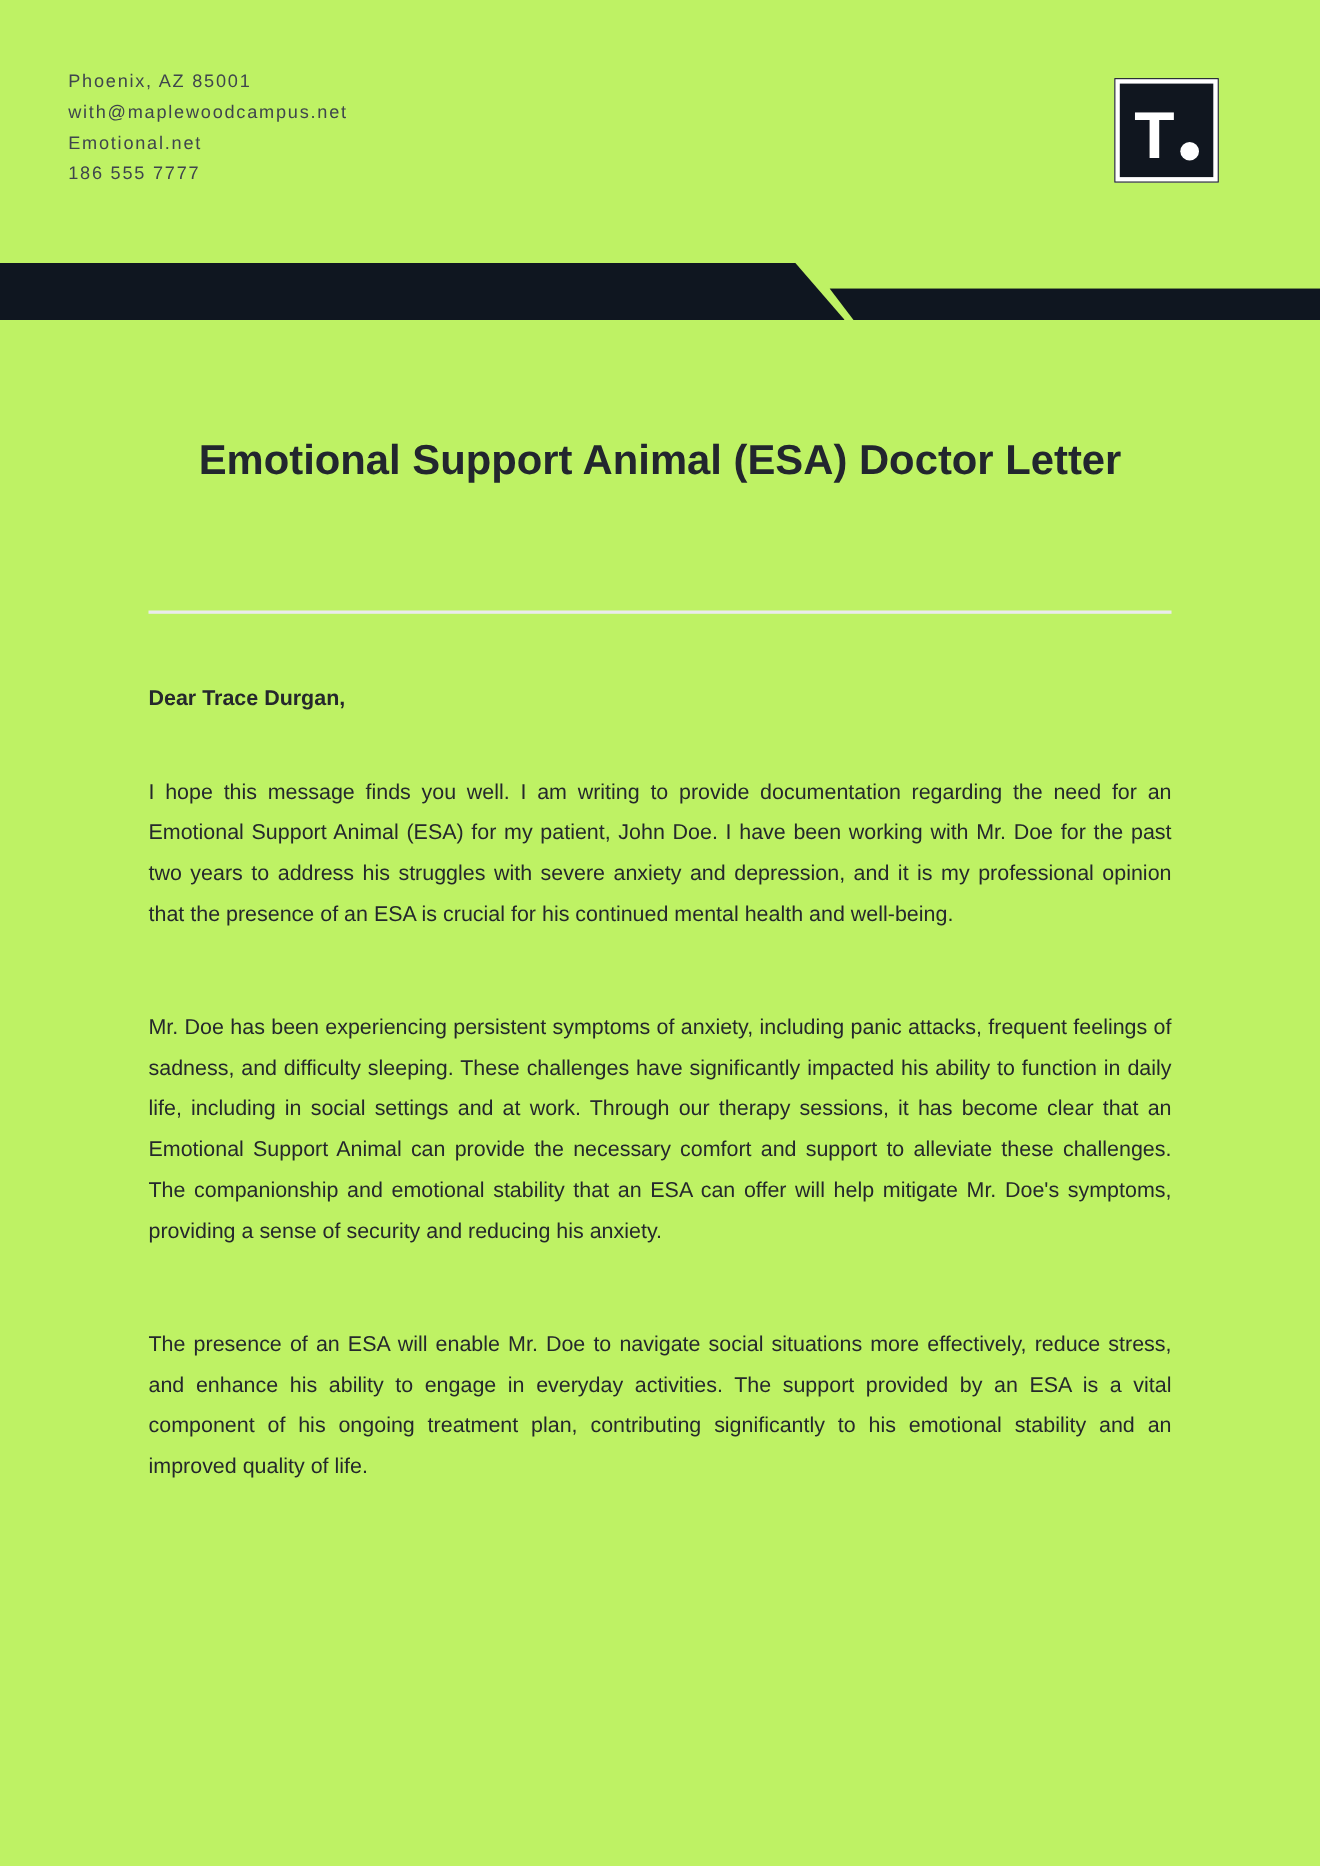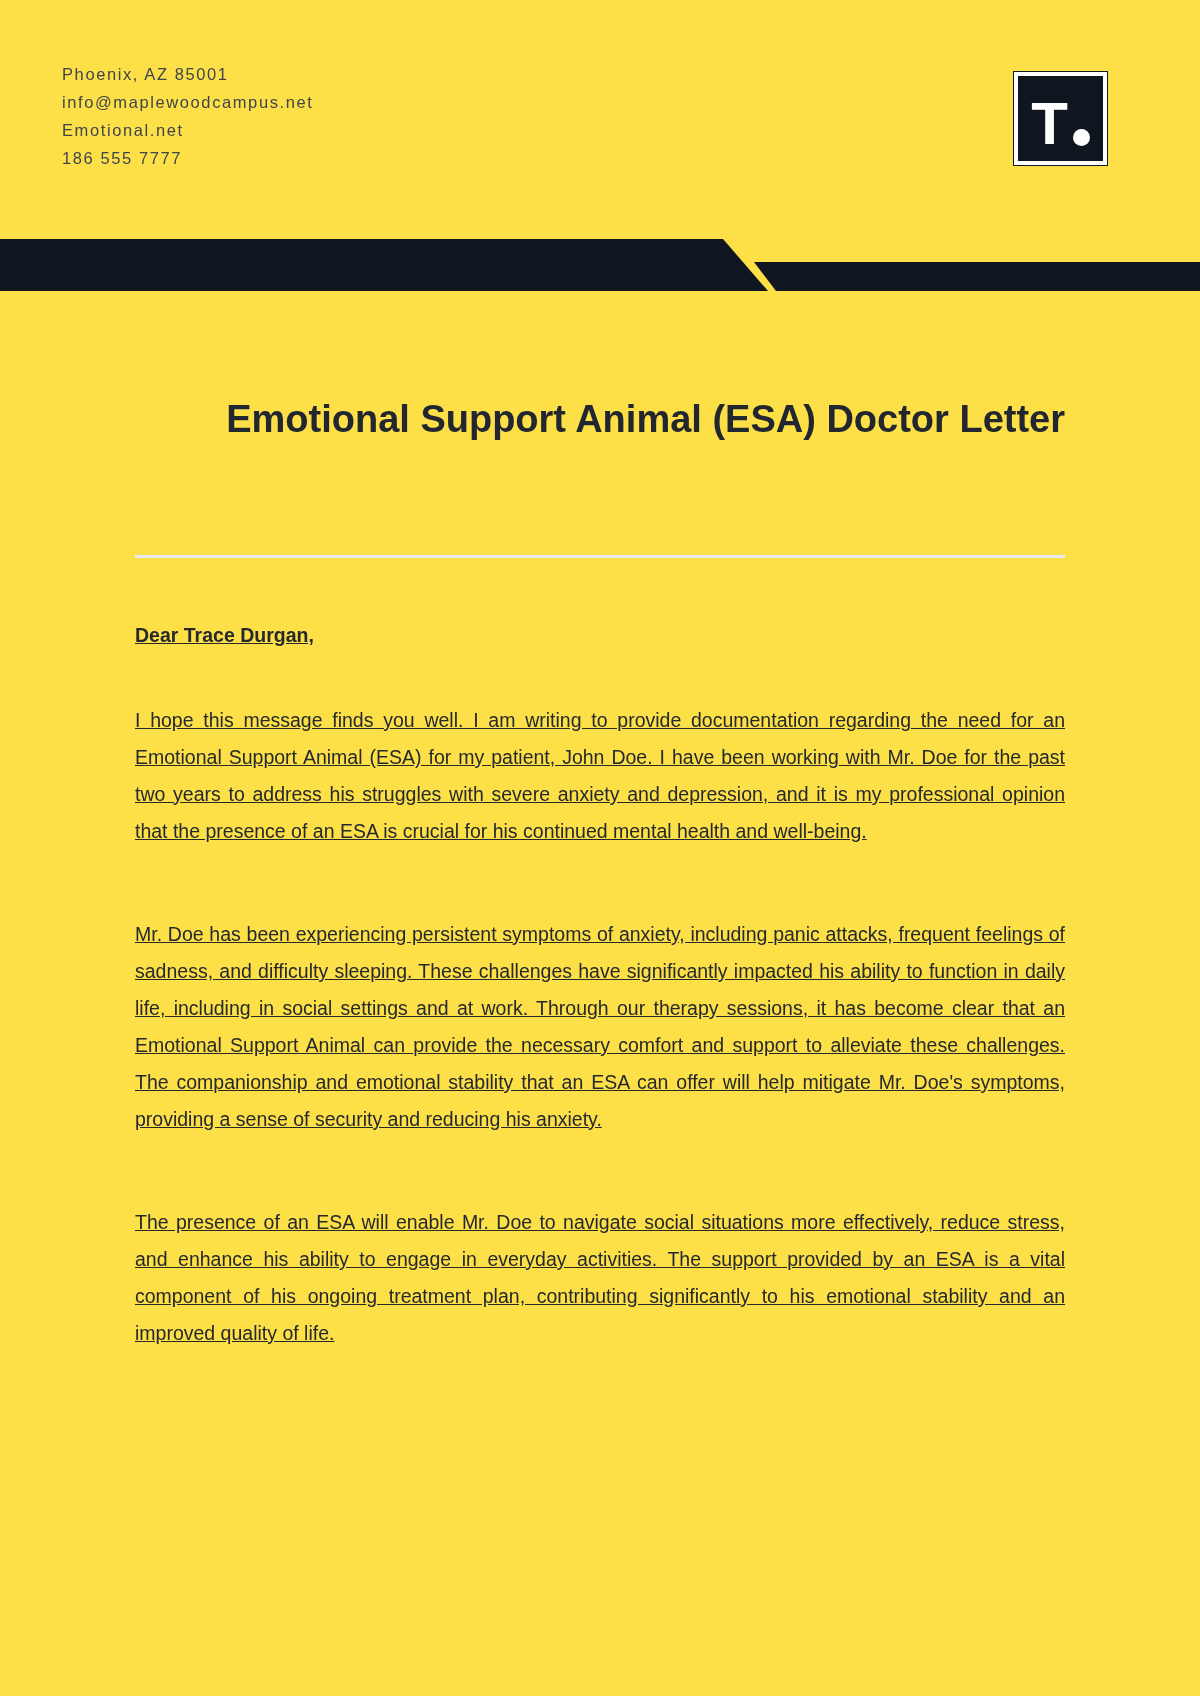--- a/index.html
+++ b/index.html
@@ -1,21 +1,21 @@
 <!DOCTYPE html>
 <html><head>
 <meta charset="utf-8">
 <style>
   * { margin: 0; padding: 0; box-sizing: border-box; }
   html, body { background: #ffffff; }
   .page {
     position: relative;
     width: 1200px;
     height: 1696px;
-    background: #fde047;
+    background: #bef264;
     overflow: hidden;
     font-family: "Liberation Sans", sans-serif;
   }
 
   
   .contact {
     position: absolute;
     left: 62px;
     top: 60px;
     color: #3f454d;
@@ -80,21 +80,21 @@
     background: #0f1620;
     clip-path: polygon(0 0, 100% 0, 100% 100%, 22px 100%);
   }
 
   
   .doc-title {
     position: absolute;
     left: 135px;
     top: 392px;
     width: 930px;
-    text-align: right;
+    text-align: center;
     color: #22262e;
     font-size: 38px;
     line-height: 55px;
     font-weight: 700;
   }
 
   
   .divider {
     position: absolute;
     left: 135px;
@@ -106,40 +106,39 @@
 
   
   .letter {
     position: absolute;
     left: 135px;
     top: 617px;
     width: 930px;
     color: #25282c;
     font-size: 19.5px;
     line-height: 37px;
-    text-decoration: underline;
   }
   .salutation {
     font-weight: 700;
     margin-bottom: 48px;
   }
   .letter p.para {
     text-align: justify;
     margin-bottom: 66px;
   }
   .letter p.para:last-child { margin-bottom: 0; }
 </style>
 </head>
 <body>
 
 <div class="page">
 
   <div class="contact">
     <div>Phoenix, AZ 85001</div>
-    <div>info@maplewoodcampus.net</div>
+    <div>with@maplewoodcampus.net</div>
     <div>Emotional.net</div>
     <div>186 555 7777</div>
   </div>
 
   <div class="logo">
     <div class="logo-inner">
       <span class="logo-t">T</span>
       <span class="logo-dot"></span>
     </div>
   </div>

